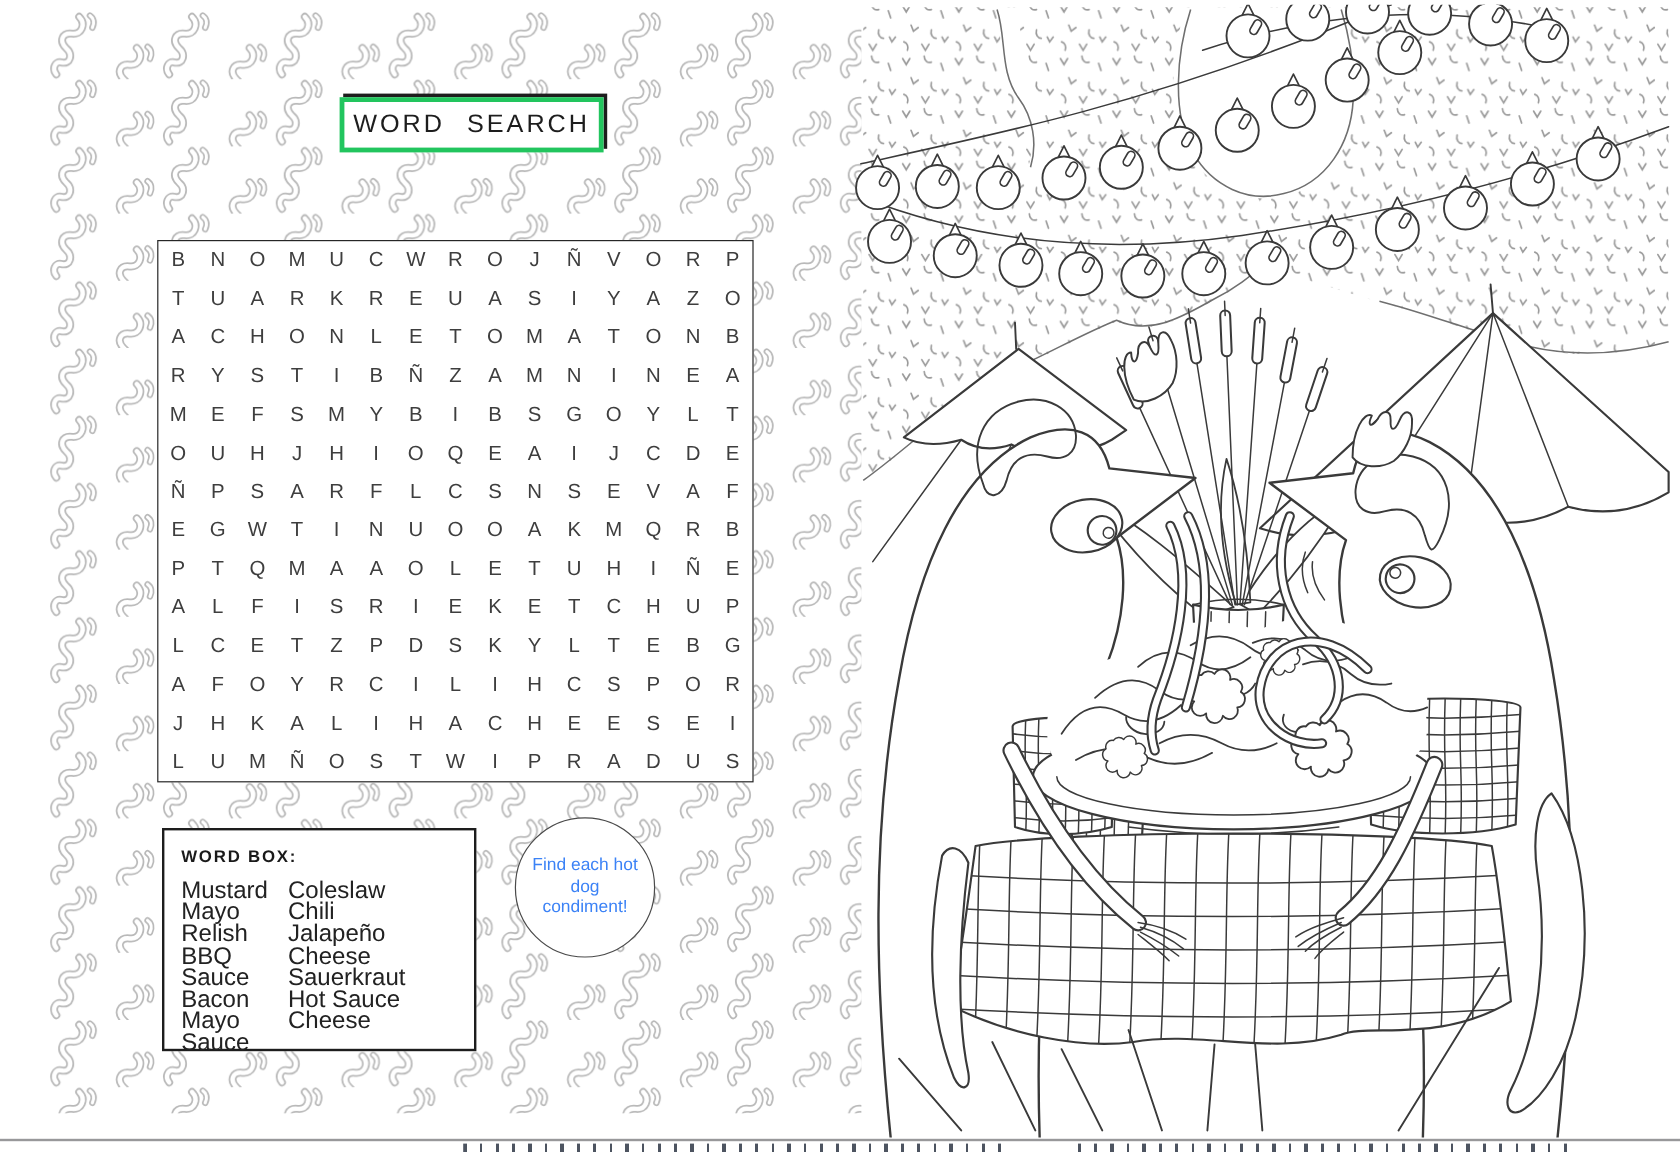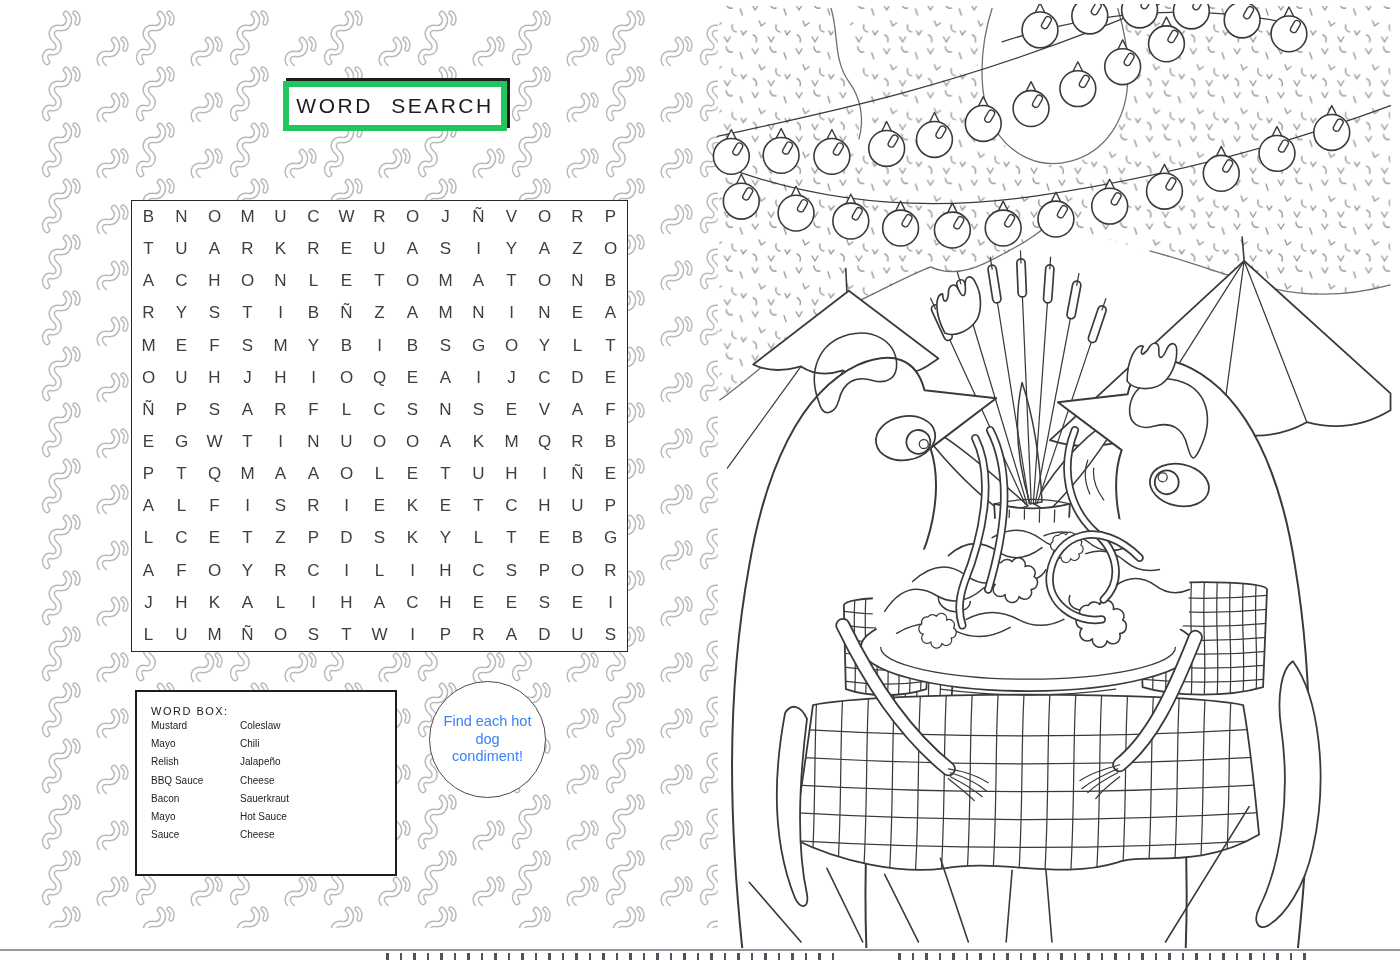--- a/index.html
+++ b/index.html
@@ -1,31 +1,31 @@
 <!DOCTYPE html>
 <html><head>
 <meta charset="utf-8">
 <style>
   html,body{margin:0;padding:0;background:#fff;}
   .page{position:relative;width:1400px;height:960px;background:#fff;overflow:hidden;
         font-family:"Liberation Sans", sans-serif;color:#2c2c2c;}
   .page svg{position:absolute;}
   
   .title-box{position:absolute;left:283px;top:81px;width:212px;height:38px;background:#fff;
-    border:6px solid #22c55e;box-shadow:3px -3px 0 0 #1d1d1d;display:flex;align-items:center;justify-content:center;
+    border:4px solid #22c55e;box-shadow:3px -3px 0 0 #1d1d1d;display:flex;align-items:center;justify-content:center;
     font-size:21px;letter-spacing:2.5px;word-spacing:10px;color:#1d1d1d;}
   .ws-box{position:absolute;left:131px;top:200px;width:497px;height:452px;background:#fff;
     border:1.6px solid #262626;box-sizing:border-box;}
   .ws-grid{width:100%;height:100%;display:grid;grid-template-columns:repeat(15,1fr);grid-template-rows:repeat(14,1fr);}
   .ws-grid span{display:flex;align-items:center;justify-content:center;font-size:17px;color:#3e3e3e;}
   .word-box{position:absolute;left:135px;top:690px;width:262px;height:186px;background:#fff;
     border:2px solid #1d1d1d;box-sizing:border-box;padding:13px 0 0 14px;}
-  .word-box .wb-title{font-weight:normal;font-size:11px;letter-spacing:1.5px;color:#1a1a1a;}
+  .word-box .wb-title{font-weight:bold;font-size:14px;letter-spacing:1.5px;color:#1a1a1a;margin-bottom:12px;}
   .wb-cols{display:flex;}
-  .wb-col{font-size:10px;line-height:18.2px;color:#222;}
+  .wb-col{font-size:20px;line-height:18.2px;color:#222;}
   .wb-col.c1{width:89px;}
   .circle-note{position:absolute;left:429px;top:681px;width:117px;height:117px;border-radius:50%;
     background:#fff;border:1.6px solid #4a4a4a;box-sizing:border-box;display:flex;align-items:center;justify-content:center;
     text-align:center;font-size:14.5px;line-height:17.5px;color:#3b82f6;padding:0 11px;}
   
   .bottom-rule{position:absolute;left:0;top:949px;width:1400px;height:11px;border-top:2px solid #98989a;overflow:hidden;}
   .cut-glyphs{position:absolute;top:2px;height:7px;opacity:.9;
     background:repeating-linear-gradient(90deg,#39414f 0 3px,transparent 3px 14px,#39414f 14px 16px,transparent 16px 27px);}
   .seg1{left:386px;width:452px;}
   .seg2{left:898px;width:412px;}

